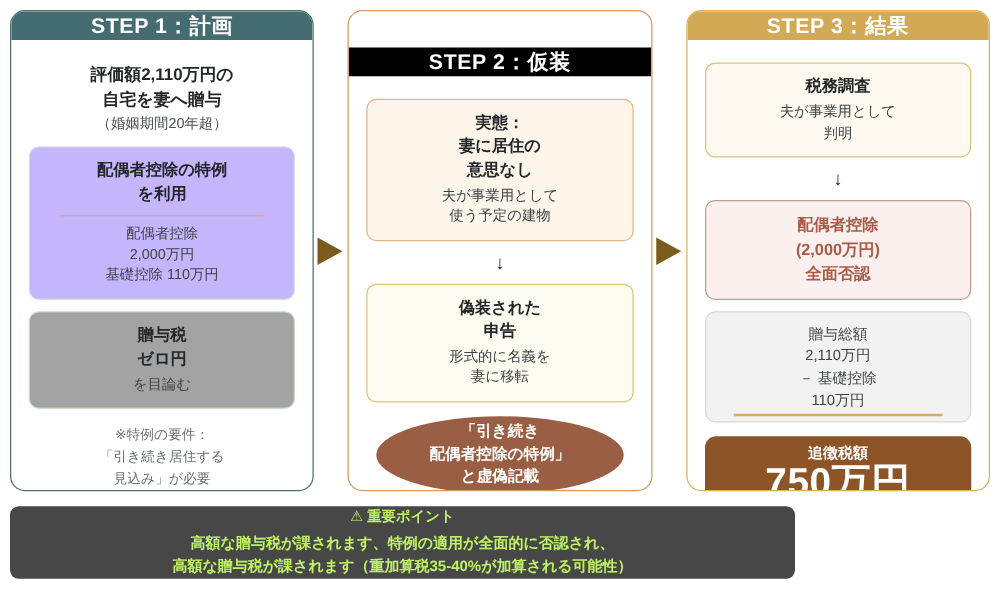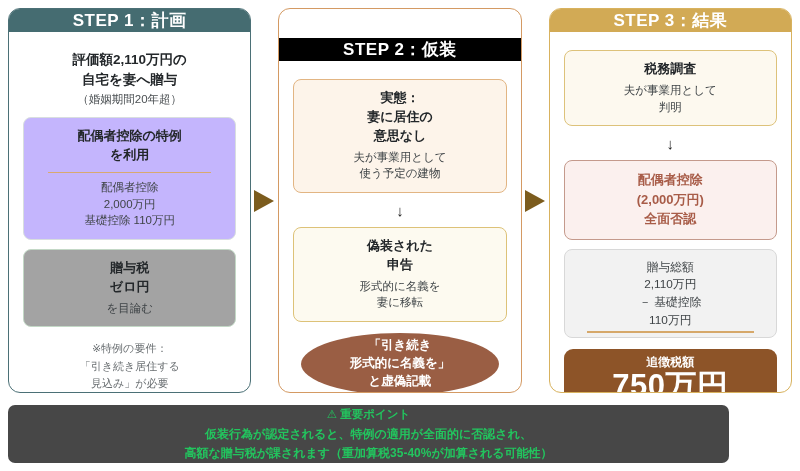--- a/index.html
+++ b/index.html
@@ -223,26 +223,26 @@
     font-weight: bold;
     line-height: 1.12;
     letter-spacing: 0.5px;
   }
 
   
   .footer {
     position: absolute;
     left: 8px;
     top: 405px;
-    width: 721px;
+    width: 628px;
     height: 58px;
     background: #474747;
     border-radius: 7px;
     box-sizing: border-box;
-    color: #22c55e;
+    color: #bef264;
     display: flex;
     flex-direction: column;
     align-items: center;
     justify-content: center;
     padding: 4px 0;
   }
   .footer-title {
     font-size: 11.5px;
     font-weight: bold;
     line-height: 1.5;
@@ -332,21 +332,21 @@
           </div>
           <div class="box-sub">
             <div>形式的に名義を</div>
             <div>妻に移転</div>
           </div>
         </div>
 
         <div class="ellipse">
           <div>
             <div>「引き続き</div>
-            <div>形式的に名義を」</div>
+            <div>配偶者控除の特例」</div>
             <div>と虚偽記載</div>
           </div>
         </div>
 
         <div class="spacer"></div>
 
         <div class="dark-bar">仮装行為</div>
       </div>
     </div>
 
@@ -392,17 +392,17 @@
           <div class="cap">追徴税額</div>
           <div class="amount">750万円</div>
         </div>
       </div>
     </div>
 
   </div>
 
   <div class="footer">
     <div class="footer-title">⚠ 重要ポイント</div>
-    <div class="footer-line">仮装行為が認定されると、特例の適用が全面的に否認され、</div>
+    <div class="footer-line">高額な贈与税が課されます、特例の適用が全面的に否認され、</div>
     <div class="footer-line">高額な贈与税が課されます（重加算税35-40%が加算される可能性）</div>
   </div>
 
 </div>
 
 </body></html>

